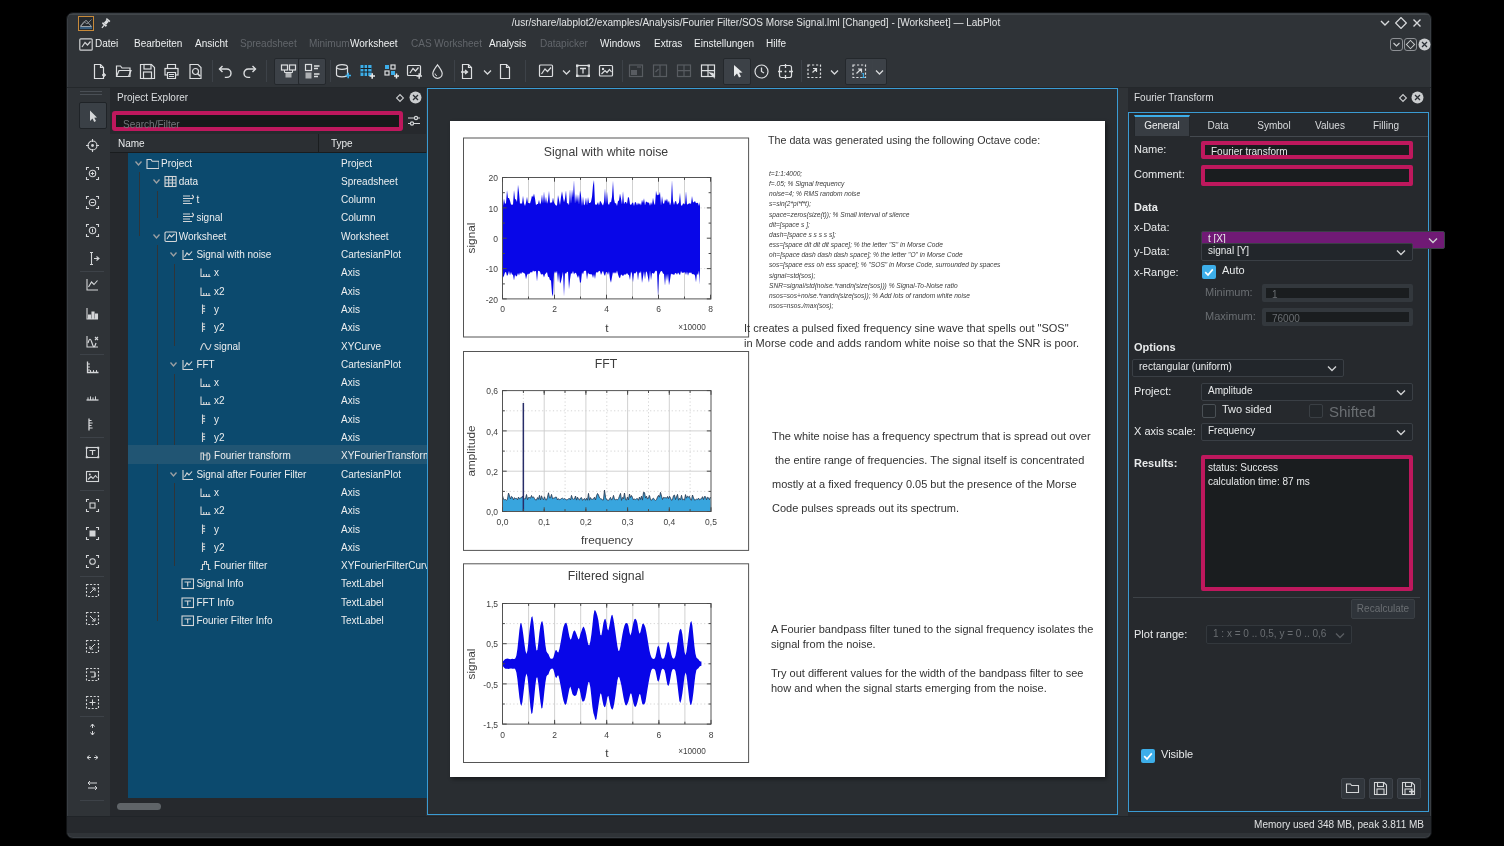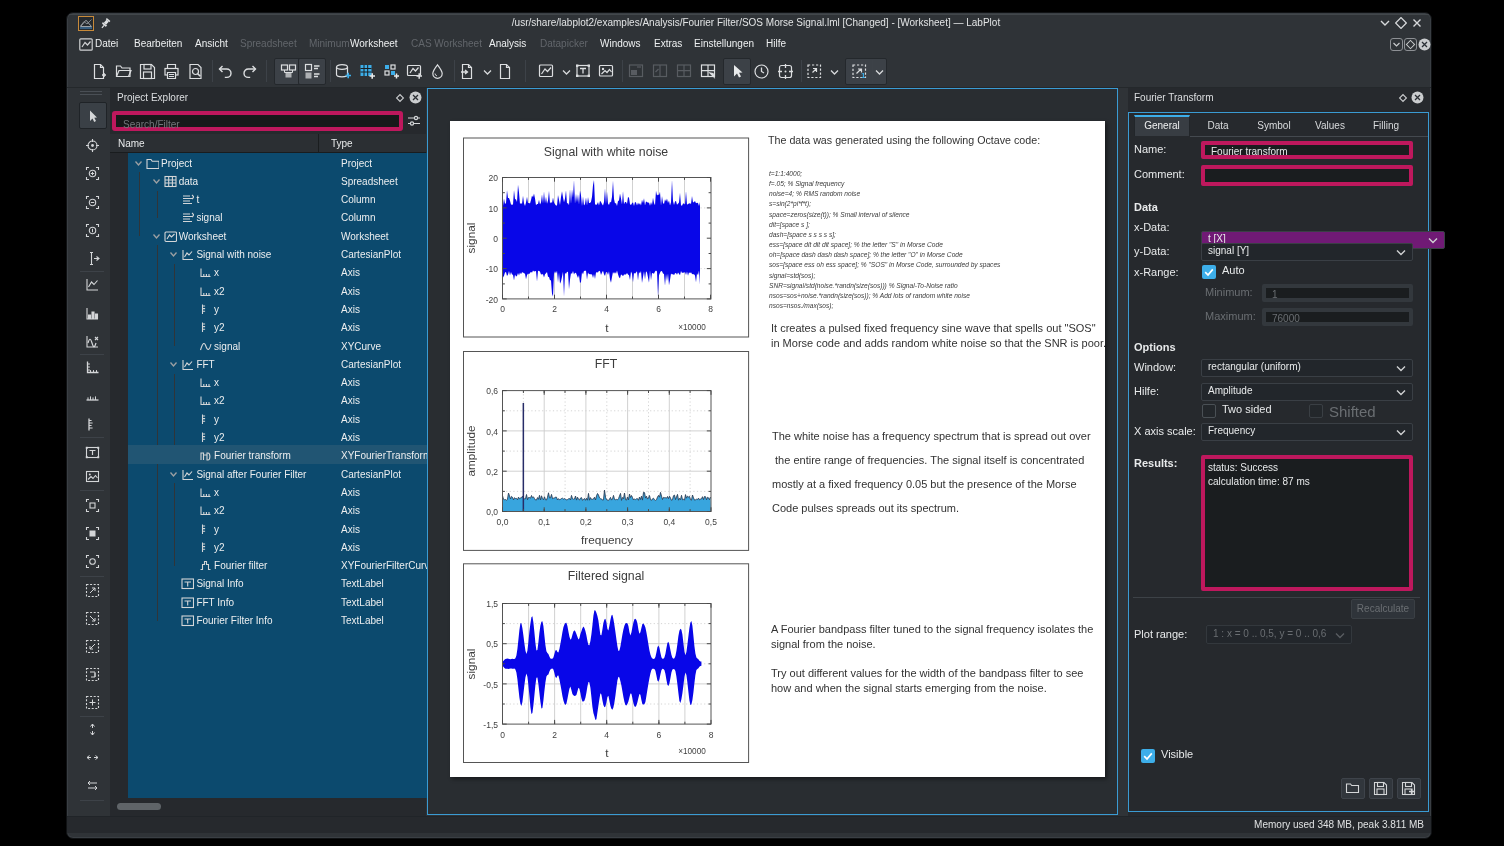--- a/index.html
+++ b/index.html
@@ -723,21 +723,21 @@
     <div>dit=[space s ];</div>
     <div>dash=[space s s s s s];</div>
     <div>ess=[space dit dit dit space]; % the letter "S" in Morse Code</div>
     <div>oh=[space dash dash dash space];  % the letter "O" in Morse Code</div>
     <div>sos=[space ess oh ess space];  % "SOS" in Morse Code, surrounded by spaces</div>
     <div>signal=std(sos);</div>
     <div>SNR=signal/std(noise.*randn(size(sos))) % Signal-To-Noise ratio</div>
     <div>nsos=sos+noise.*randn(size(sos));  % Add lots of random white noise</div>
     <div>nsos=nsos./max(sos);</div>
   </div>
-<div class="abs" style="left:771px;top:321px;width:340px;font-size:11px;color:#323232;line-height:14.7px;white-space:nowrap">It creates a pulsed fixed frequency sine wave that spells out "SOS"<br>in Morse code and adds random white noise so that the SNR is poor.</div>
+<div class="abs" style="left:744px;top:321px;width:340px;font-size:11px;color:#323232;line-height:14.7px;white-space:nowrap">It creates a pulsed fixed frequency sine wave that spells out "SOS"<br>in Morse code and adds random white noise so that the SNR is poor.</div>
 <div class="abs" style="left:772px;top:424px;width:330px;font-size:11px;color:#323232;line-height:24px;white-space:nowrap">The white noise has a frequency spectrum that is spread out over<br>&nbsp;the entire range of frequencies. The signal itself is concentrated<br>mostly at a fixed frequency 0.05 but the presence of the Morse<br>Code pulses spreads out its spectrum.</div>
 <div class="abs" style="left:771px;top:622px;width:330px;font-size:11px;color:#323232;line-height:15px;white-space:nowrap">A Fourier bandpass filter tuned to the signal frequency isolates the<br>signal from the noise.</div>
 <div class="abs" style="left:771px;top:666px;width:330px;font-size:11px;color:#323232;line-height:15px;white-space:nowrap">Try out different values for the width of the bandpass filter to see<br>how and when the signal starts emerging from the noise.</div>
 <div class="abs" style="left:1128px;top:88px;width:302px;height:728px;background:#26292d;"></div>
 <span class="dockttl abs" style="left:1134px;top:92px">Fourier Transform</span>
 <svg class="abs" style="left:1398px;top:93px" width="10" height="10" viewBox="0 0 10 10">
     <rect x="2.6" y="2.6" width="4.8" height="4.8" transform="rotate(45 5 5)" fill="none" stroke="#c9cbcd" stroke-width="1.1"></rect>
   </svg>
 <svg class="abs" style="left:1411px;top:91px" width="13" height="13" viewBox="0 0 13 13">
     <circle cx="6.5" cy="6.5" r="6" fill="#caccce"></circle>
@@ -782,27 +782,27 @@
 <span class="abs" style="left:1205px;top:286px;font-size:11px;color:#6a6e72;">Minimum:</span>
 <div class="input" style="left:1262px;top:284px;width:151px;height:18px;border-color:#33383d;">
     <span style="position:absolute;left:6px;top:1px;color:#6a6e72;font-size:10px">1</span>
   </div>
 <span class="abs" style="left:1205px;top:310px;font-size:11px;color:#6a6e72;">Maximum:</span>
 <div class="input" style="left:1262px;top:308px;width:151px;height:18px;border-color:#33383d;">
     <span style="position:absolute;left:6px;top:1px;color:#6a6e72;font-size:10px">76000</span>
   </div>
 <span class="abs" style="left:1134px;top:341px;font-size:11px;color:#e8eaeb;font-weight:bold;">Options</span>
 <span class="abs" style="left:1134px;top:361px;font-size:11px;color:#e8eaeb;">Window:</span>
-<div class="ddown" style="left:1201px;top:359px;width:212px;height:18px;background:#22262b;">
+<div class="ddown" style="left:1132px;top:359px;width:212px;height:18px;background:#22262b;">
     <span style="position:absolute;left:6px;top:1px;color:#e8eaeb;font-size:10px;white-space:nowrap">rectangular (uniform)</span>
     <svg style="position:absolute;right:6px;top:5px" width="10" height="7" viewBox="0 0 10 7">
       <path d="M1 1.5 L5 5.5 L9 1.5" stroke="#cfd1d3" stroke-width="1.4" fill="none"></path>
     </svg>
   </div>
-<span class="abs" style="left:1134px;top:385px;font-size:11px;color:#e8eaeb;">Hilfe:</span>
+<span class="abs" style="left:1134px;top:385px;font-size:11px;color:#e8eaeb;">Project:</span>
 <div class="ddown" style="left:1201px;top:383px;width:212px;height:18px;background:#22262b;">
     <span style="position:absolute;left:6px;top:1px;color:#e8eaeb;font-size:10px;white-space:nowrap">Amplitude</span>
     <svg style="position:absolute;right:6px;top:5px" width="10" height="7" viewBox="0 0 10 7">
       <path d="M1 1.5 L5 5.5 L9 1.5" stroke="#cfd1d3" stroke-width="1.4" fill="none"></path>
     </svg>
   </div>
 <div class="abs" style="left:1202px;top:404px;width:14px;height:14px;background:#23272b;border:1px solid #4a5055;border-radius:2px;"></div>
 <span class="abs" style="left:1222px;top:403px;font-size:11px;color:#e8eaeb;">Two sided</span>
 <div class="abs" style="left:1309px;top:404px;width:14px;height:14px;background:#23272b;border:1px solid #3a3f44;border-radius:2px;"></div>
 <span class="abs" style="left:1329px;top:403px;font-size:15px;color:#6a6e72;">Shifted</span>

